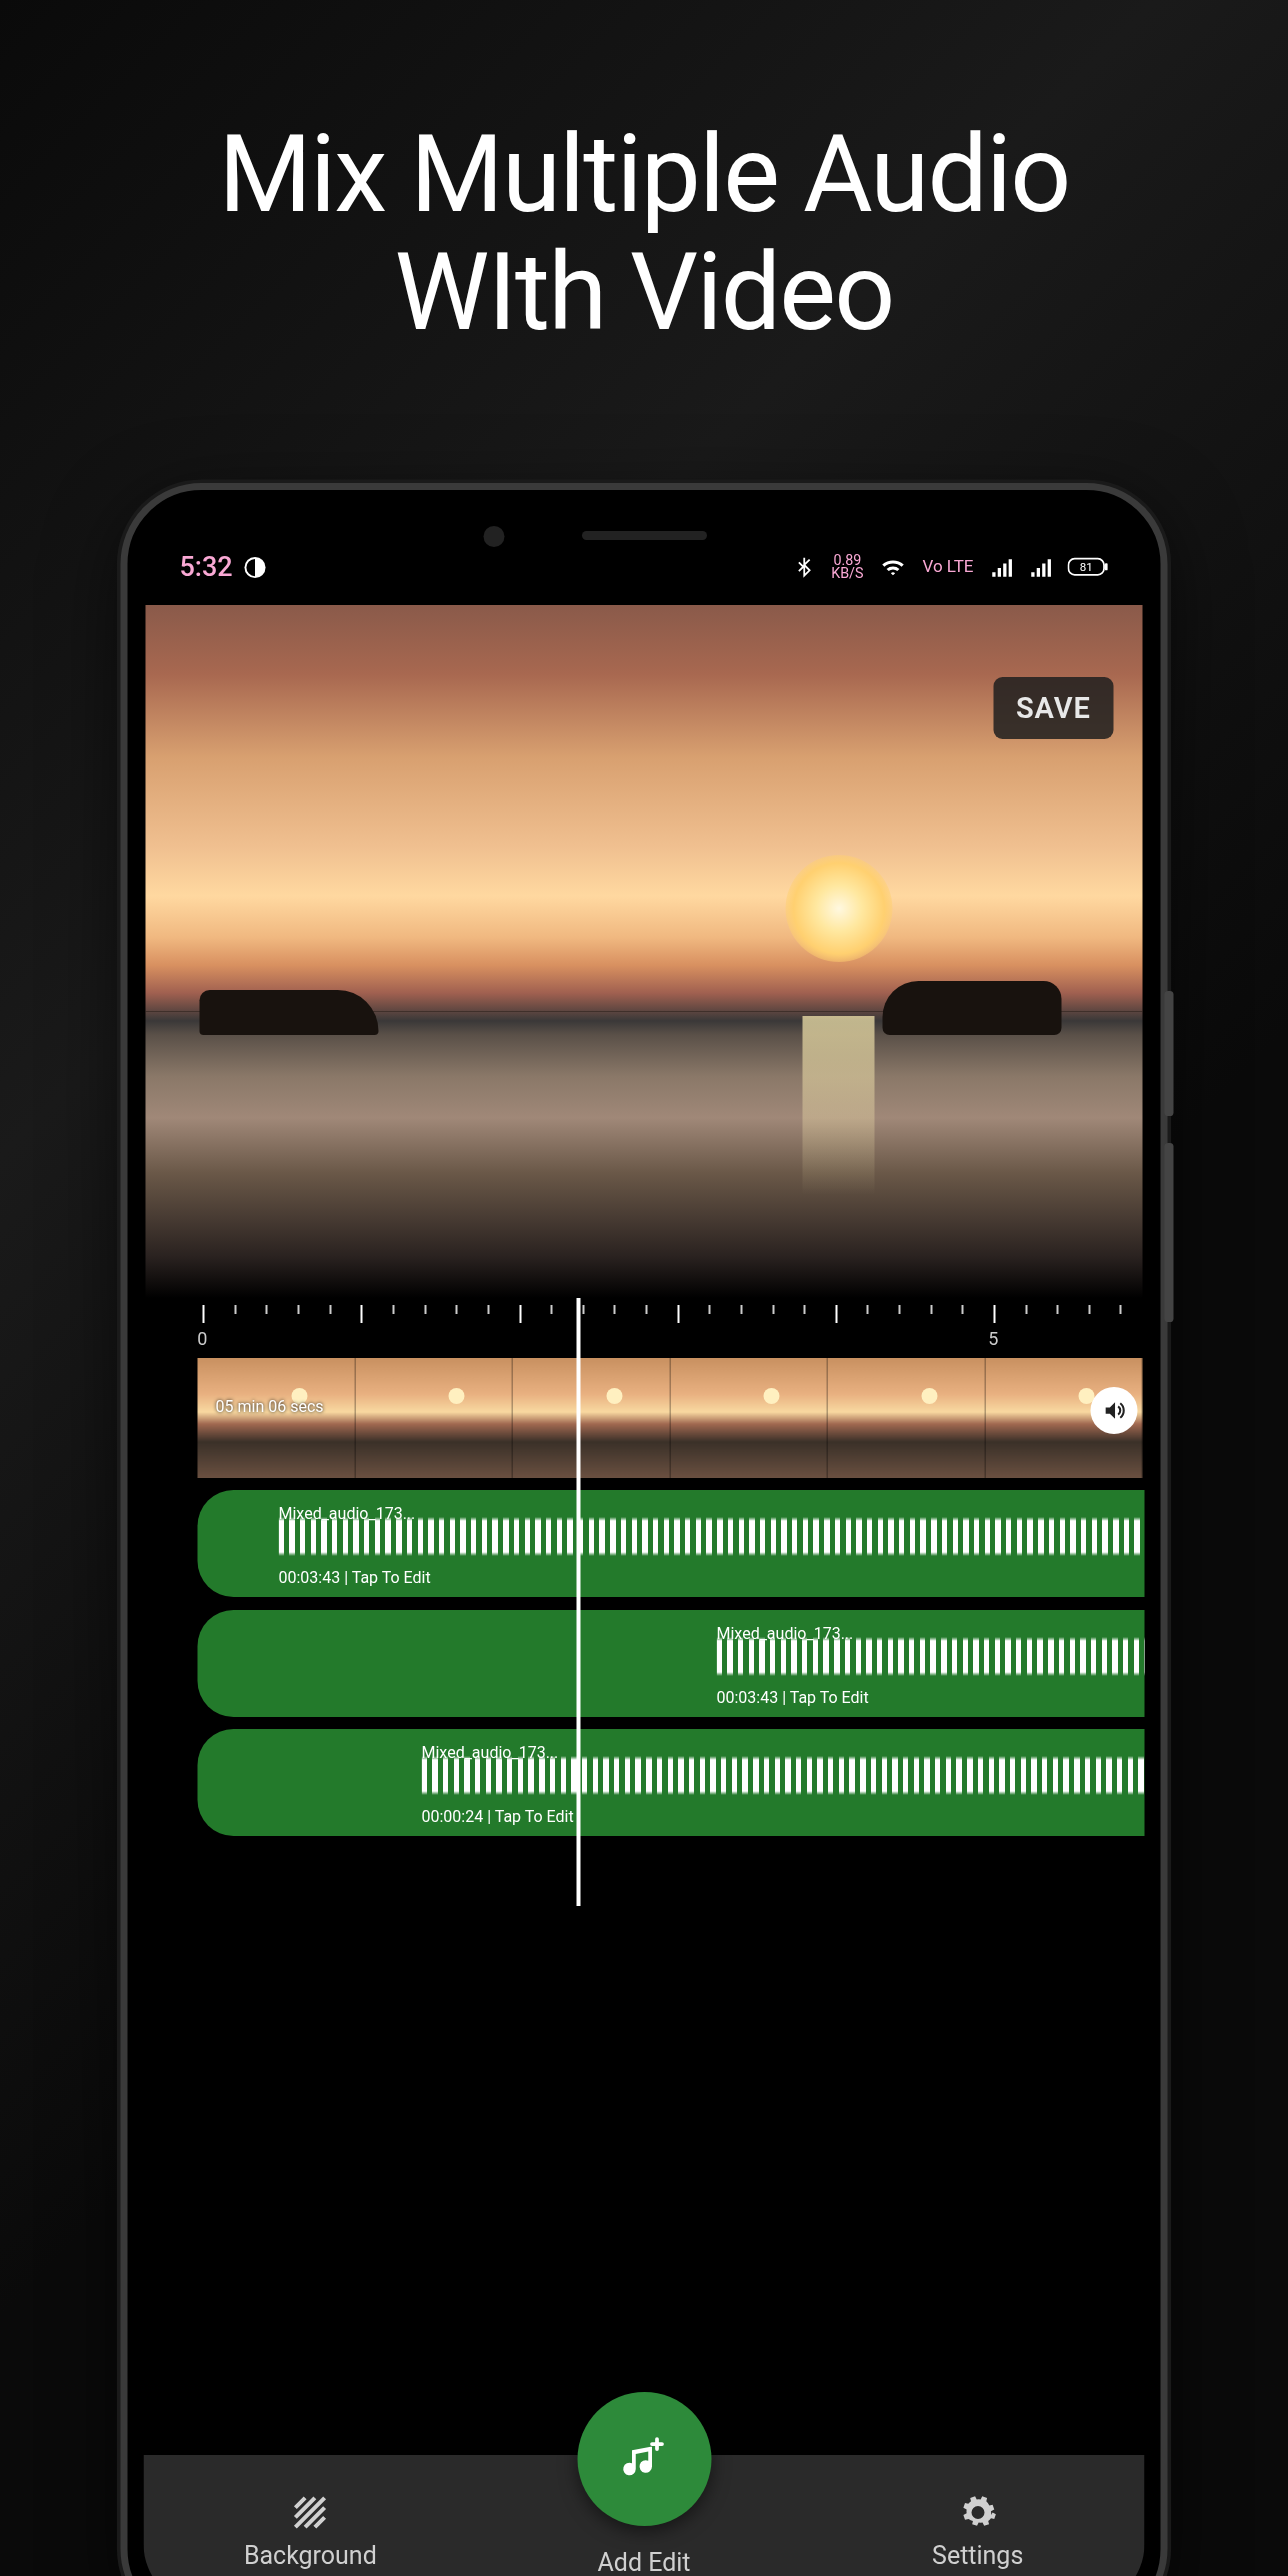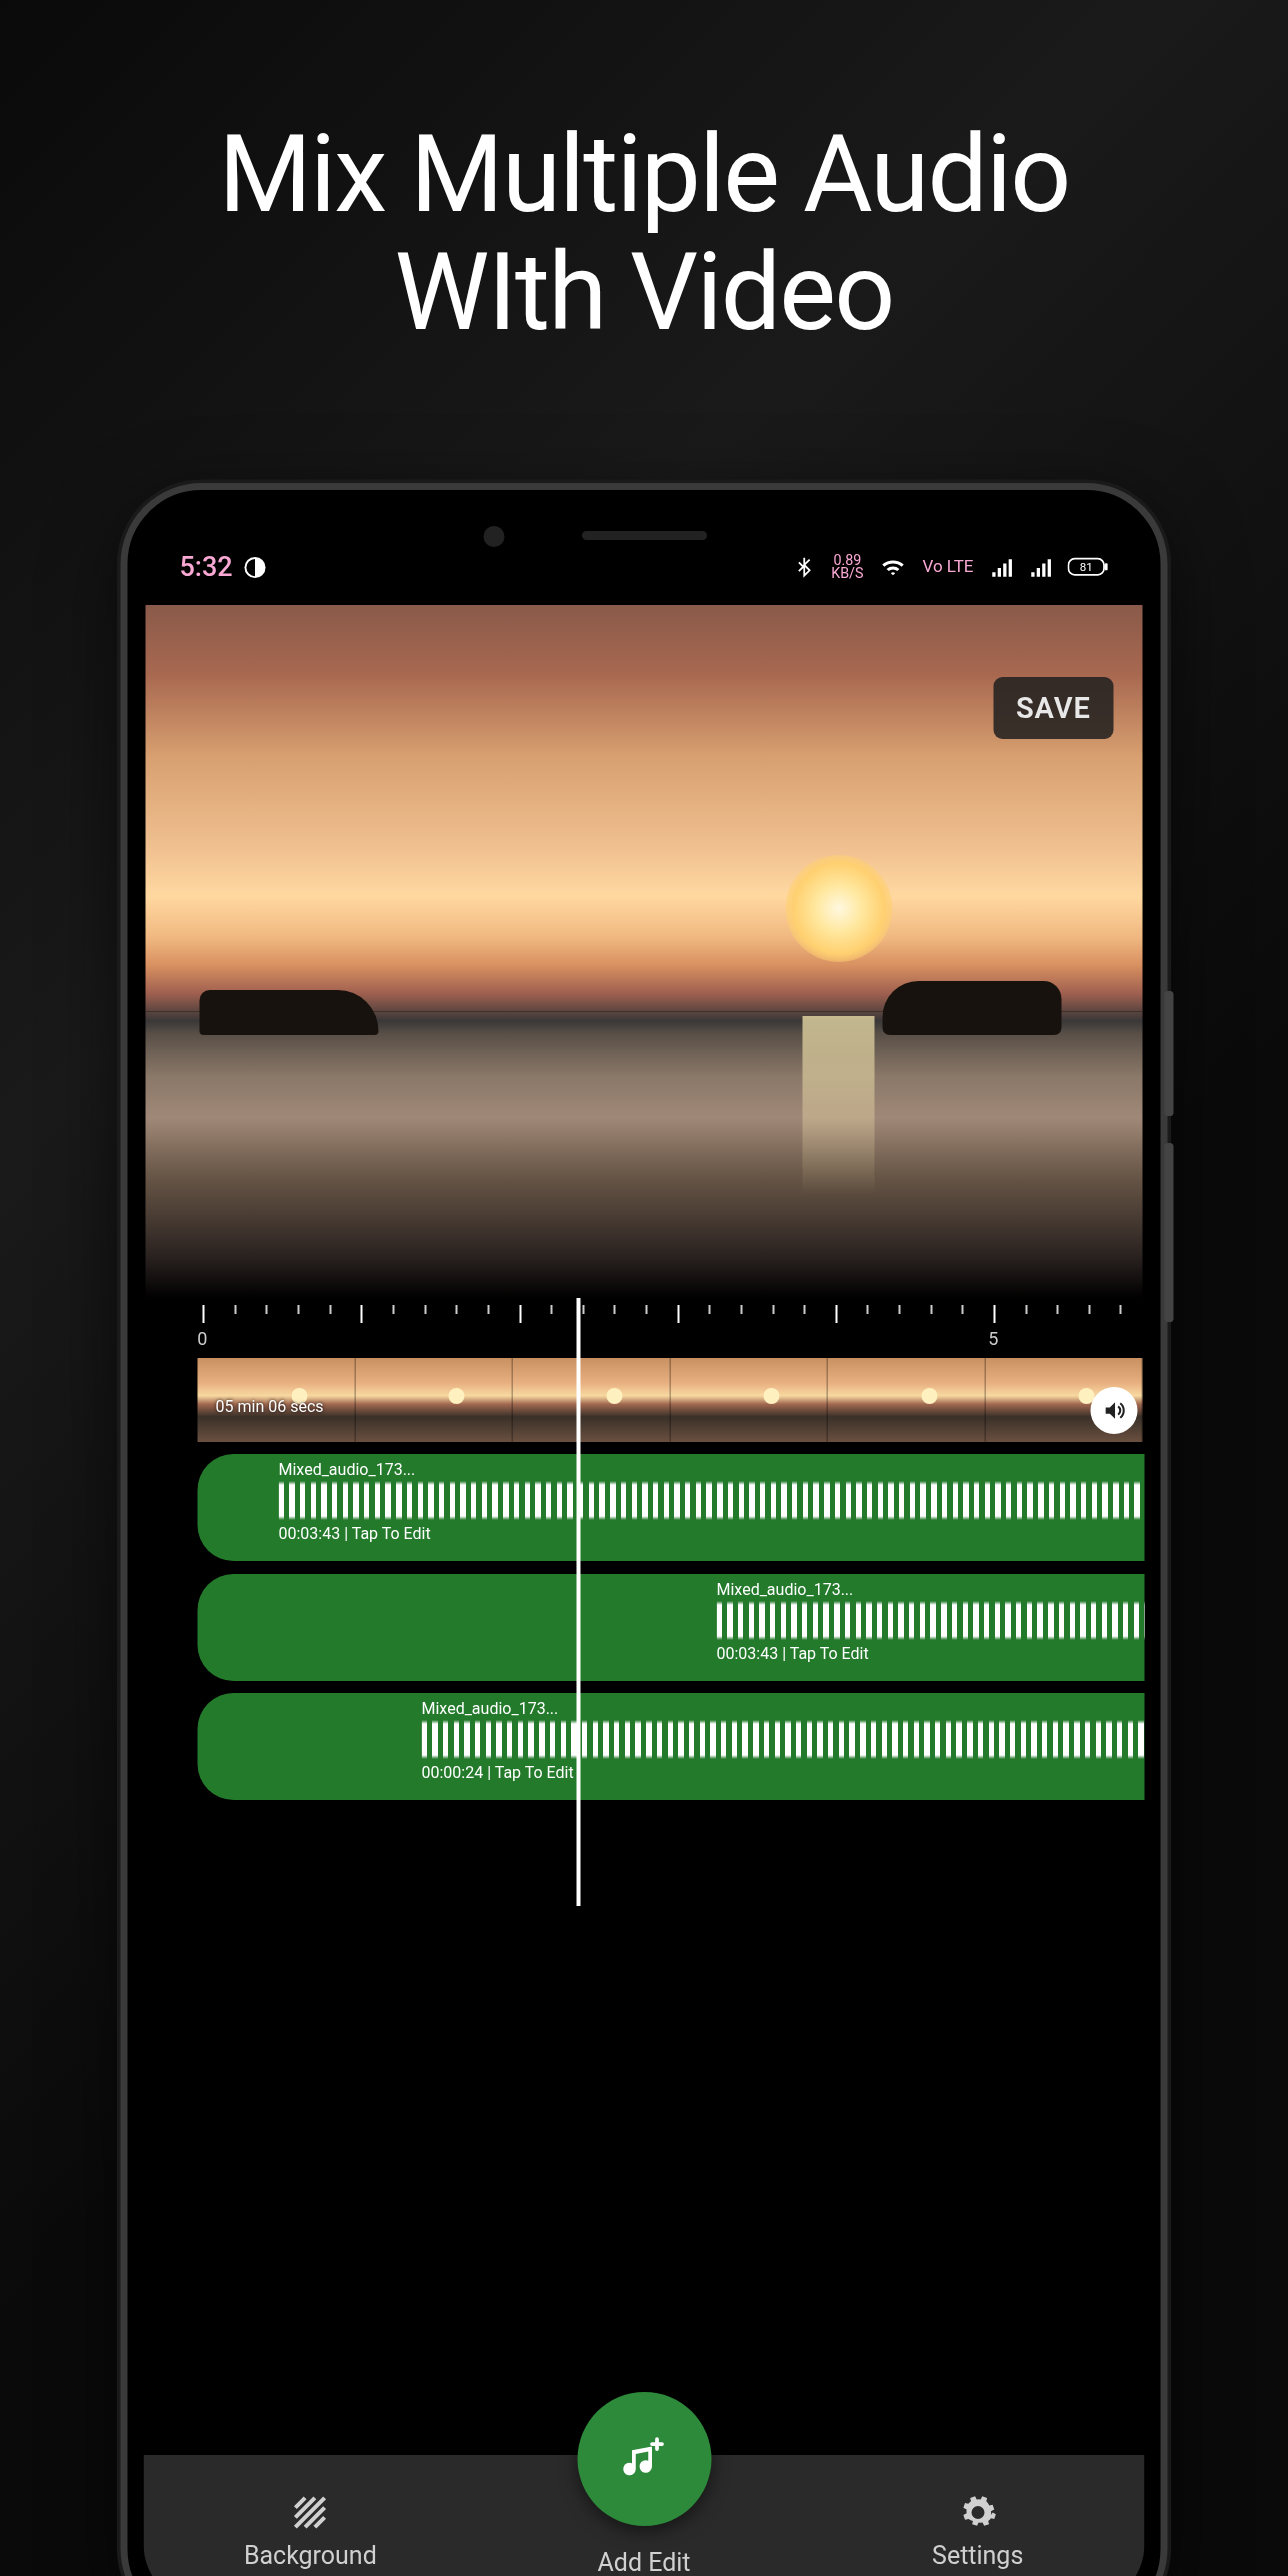--- a/index.html
+++ b/index.html
@@ -143,21 +143,21 @@
   top: 0px;
   left: 433px;
   width: 3.6px;
   height: 608px;
   background: #fff;
   z-index: 50;
 }
 
 
 .video-track {
-  height: 84px;
+  height: 120px;
   margin: 5.4px 1.8px 12.5px 54px;
   position: relative;
   display: flex;
 }
 .thumb {
   flex: 1;
   background: linear-gradient(180deg, #c89060 0%, #e8b080 30%, #f8d8a0 45%, #a06850 55%, #3a3028 70%, #6a5040 100%);
   position: relative;
   border-right: 0.9px solid rgba(0,0,0,0.3);
 }
@@ -175,21 +175,21 @@
 
 
 .audio-row { height: 107px; margin: 0 1.8px 12.5px 54px; position: relative; }
 .audio-clip {
   position: absolute; top: 0; bottom: 0;
   background: #237a2b;
   border-radius: 36px 7.2px 7.2px 36px;
   overflow: hidden;
 }
 .audio-clip.full { left: 0; right: -18px; border-radius: 36px 0 0 36px; }
-.clip-title { color: #fff; font-size: 16px; padding-left: 18px; padding-top: 6px; }
+.clip-title { color: #fff; font-size: 16px; padding-left: 18px; padding-top: 14px; }
 .clip-meta { color: #fff; font-size: 16px; padding-left: 18px; padding-top: 3.6px; }
 .waveform {
   position: absolute; left: 81px; right: 0; top: 27px; height: 39px;
   background-image: repeating-linear-gradient(90deg, #fff 0 5.4px, transparent 5.4px 10.7px);
   -webkit-mask-image: linear-gradient(180deg, transparent 0%, #000 10%, #000 90%, transparent 100%);
 }
 
 
 .bottom-nav {
   position: absolute;

